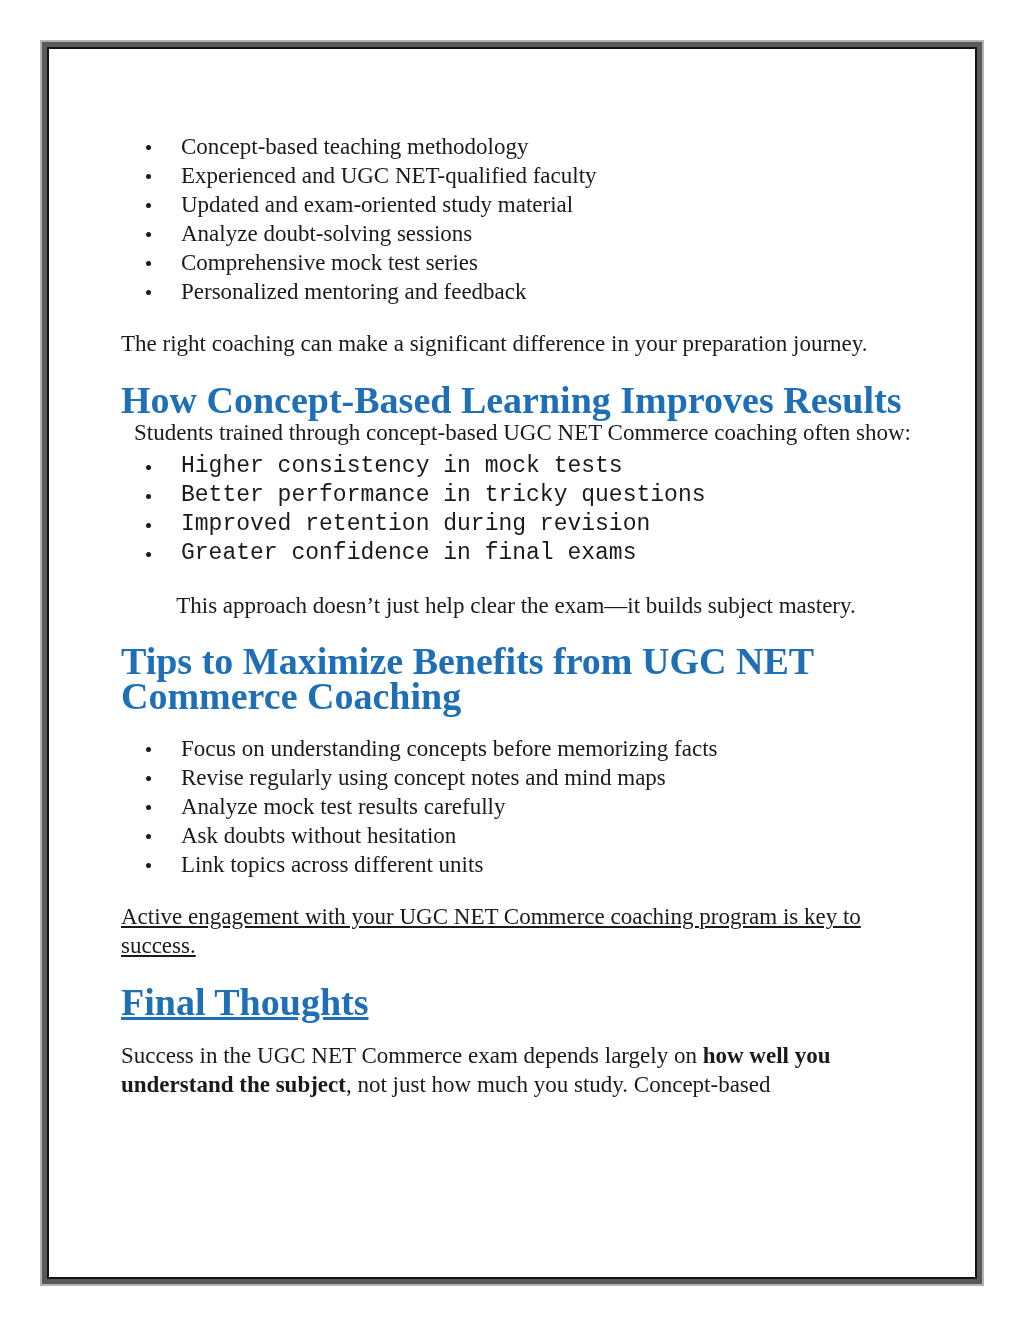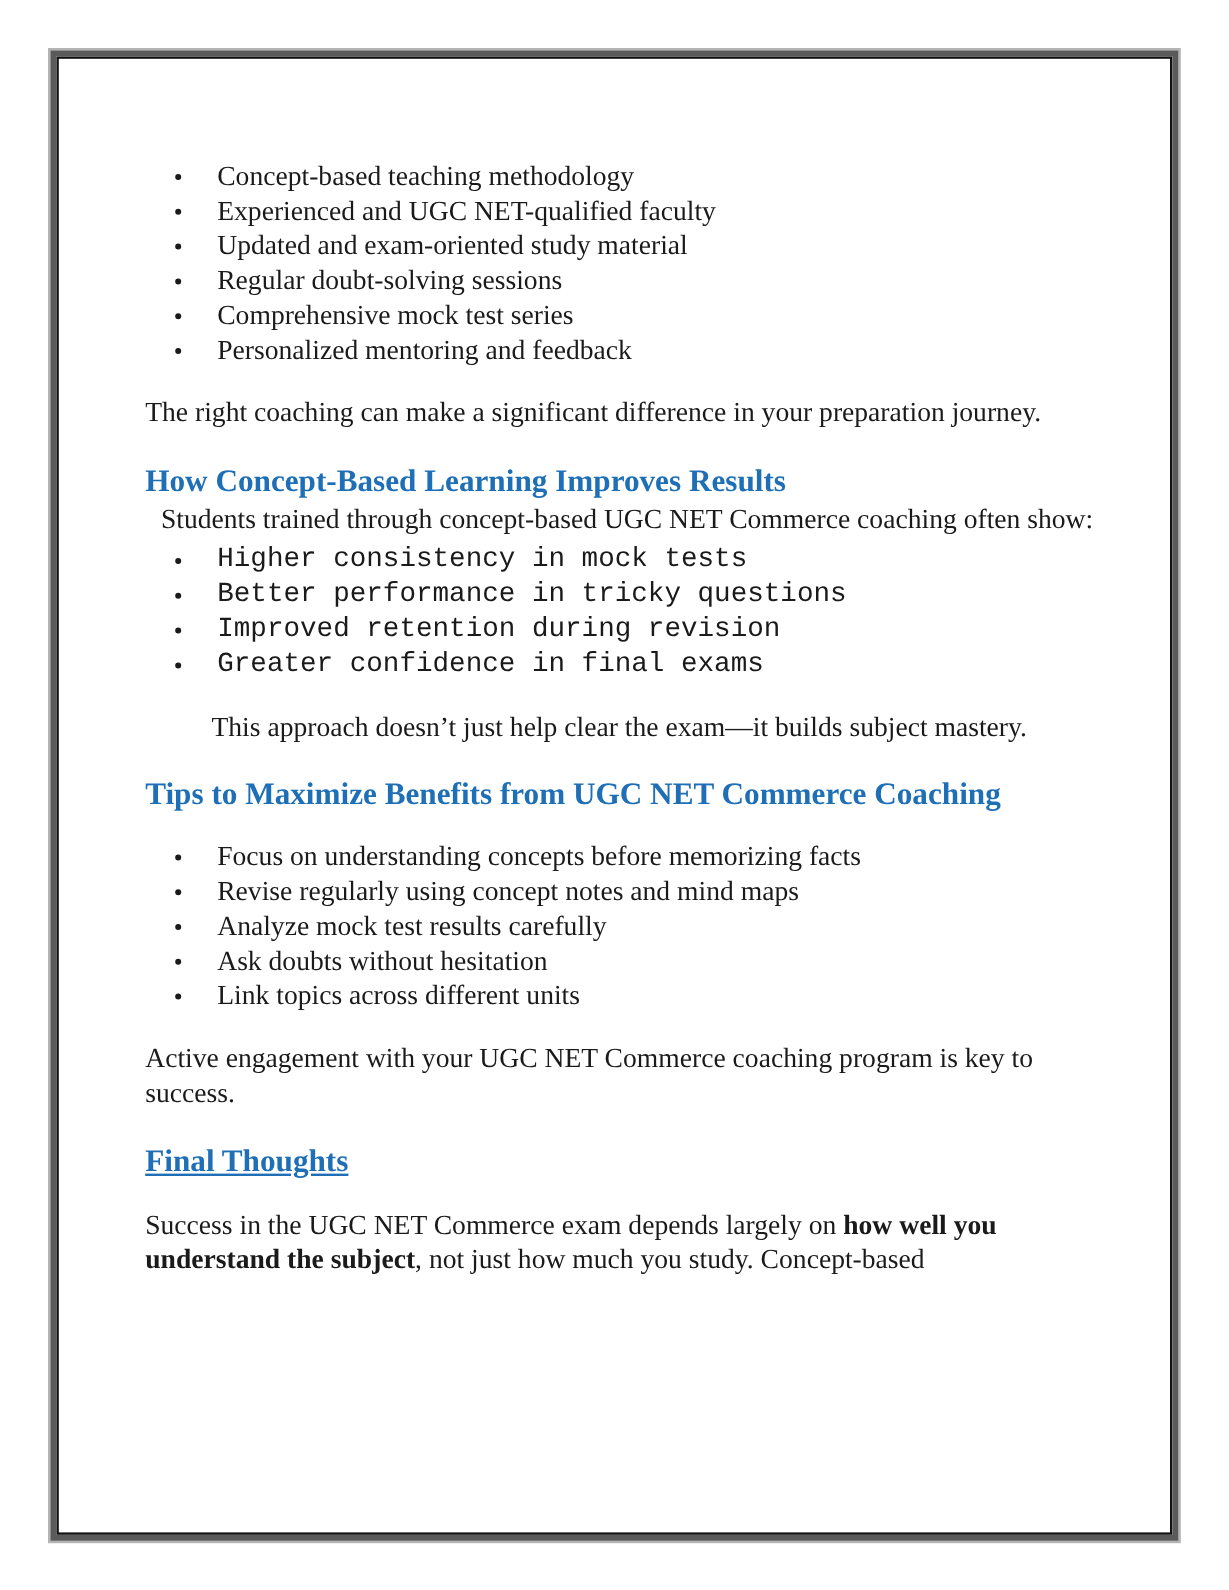--- a/index.html
+++ b/index.html
@@ -73,39 +73,39 @@
     }
     p.para {
       margin: 0;
       font-size: 23px;
       line-height: 29px;
     }
     h2.heading {
       margin: 0;
       color: #1e6fb6;
       font-weight: bold;
-      font-size: 26px;
+      font-size: 38px;
       line-height: 35px;
     }
     .b { font-weight: bold; }
   </style>
 </head>
 <body>
 
 <div class="frame-outer"></div>
 <div class="frame-mid"></div>
 <div class="frame-inner"></div>
 
 <div class="content">
 
   <ul class="bullets">
     <li><span class="dot"></span><span>Concept-based teaching methodology</span></li>
     <li><span class="dot"></span><span>Experienced and UGC NET-qualified faculty</span></li>
     <li><span class="dot"></span><span>Updated and exam-oriented study material</span></li>
-    <li><span class="dot"></span><span>Regular doubt-solving sessions</span></li>
+    <li><span class="dot"></span><span>Analyze doubt-solving sessions</span></li>
     <li><span class="dot"></span><span>Comprehensive mock test series</span></li>
     <li><span class="dot"></span><span>Personalized mentoring and feedback</span></li>
   </ul>
 
   <p class="para" style="margin-top:23px; width:760px;">The right coaching can make a significant difference in your preparation journey.</p>
 
   <h2 class="heading" style="margin-top:25px;">How Concept-Based Learning Improves Results</h2>
 
   <p class="para" style="width:790px;text-align:right;">Students trained through concept-based UGC NET Commerce coaching often show:</p>
 
@@ -121,19 +121,19 @@
   <h2 class="heading" style="margin-top:24px; width:720px;">Tips to Maximize Benefits from UGC NET Commerce Coaching</h2>
 
   <ul class="bullets" style="margin-top:20px;">
     <li><span class="dot"></span><span>Focus on understanding concepts before memorizing facts</span></li>
     <li><span class="dot"></span><span>Revise regularly using concept notes and mind maps</span></li>
     <li><span class="dot"></span><span>Analyze mock test results carefully</span></li>
     <li><span class="dot"></span><span>Ask doubts without hesitation</span></li>
     <li><span class="dot"></span><span>Link topics across different units</span></li>
   </ul>
 
-  <p class="para" style="margin-top:23px; width:790px;">Active engagement with your UGC NET Commerce coaching program is key to success.</p>
+  <p class="para" style="margin-top:23px; width:790px;text-decoration:underline;">Active engagement with your UGC NET Commerce coaching program is key to success.</p>
 
   <h2 class="heading" style="margin-top:25px;text-decoration:underline;">Final Thoughts</h2>
 
   <p class="para" style="margin-top:21px; width:790px;"><span>Success in the UGC NET Commerce exam depends largely on </span><span class="b">how well you understand the subject</span><span>, not just how much you study. Concept-based</span></p>
 
 </div>
 
 </body></html>

